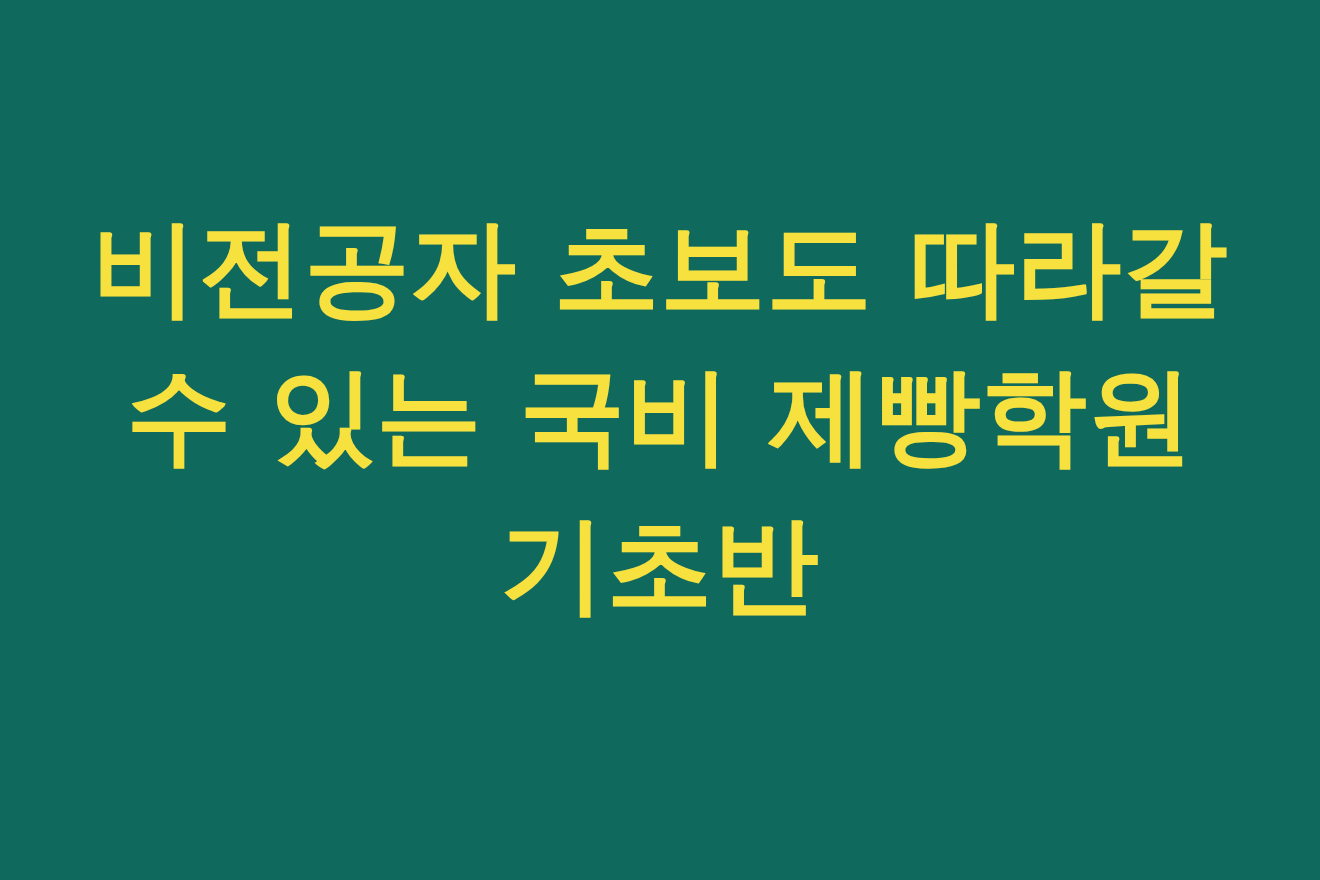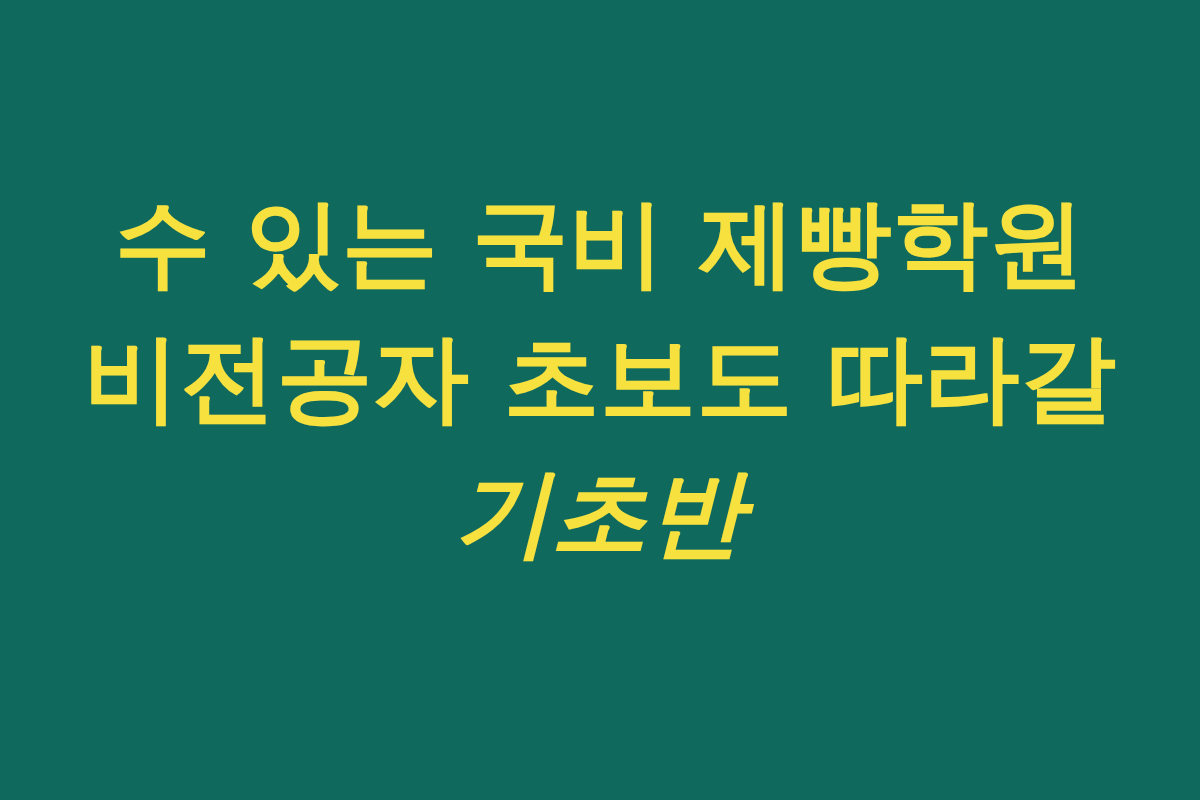--- a/index.html
+++ b/index.html
@@ -45,31 +45,30 @@
     letter-spacing: 0.5px;
     white-space: nowrap;
     
     -webkit-font-smoothing: antialiased;
     text-rendering: optimizeLegibility;
   }
 
   
   .headline-line.short {
     letter-spacing: 1px;
-    font-style: italic;
   }
 </style>
 </head>
 <body>
 
 <div id="banner" style="background: rgb(16, 105, 93);">
 
   <div id="headline">
 
+    <span class="headline-line" style="color: rgb(246, 225, 63);">비전공자 초보도 따라갈</span>
+
     <span class="headline-line" style="color: rgb(246, 225, 63);">수 있는 국비 제빵학원</span>
-
-    <span class="headline-line" style="color: rgb(246, 225, 63);">비전공자 초보도 따라갈</span>
 
     <span class="headline-line short" style="color: rgb(246, 225, 63);">기초반</span>
 
   </div>
 
 </div>
 
 </body></html>

